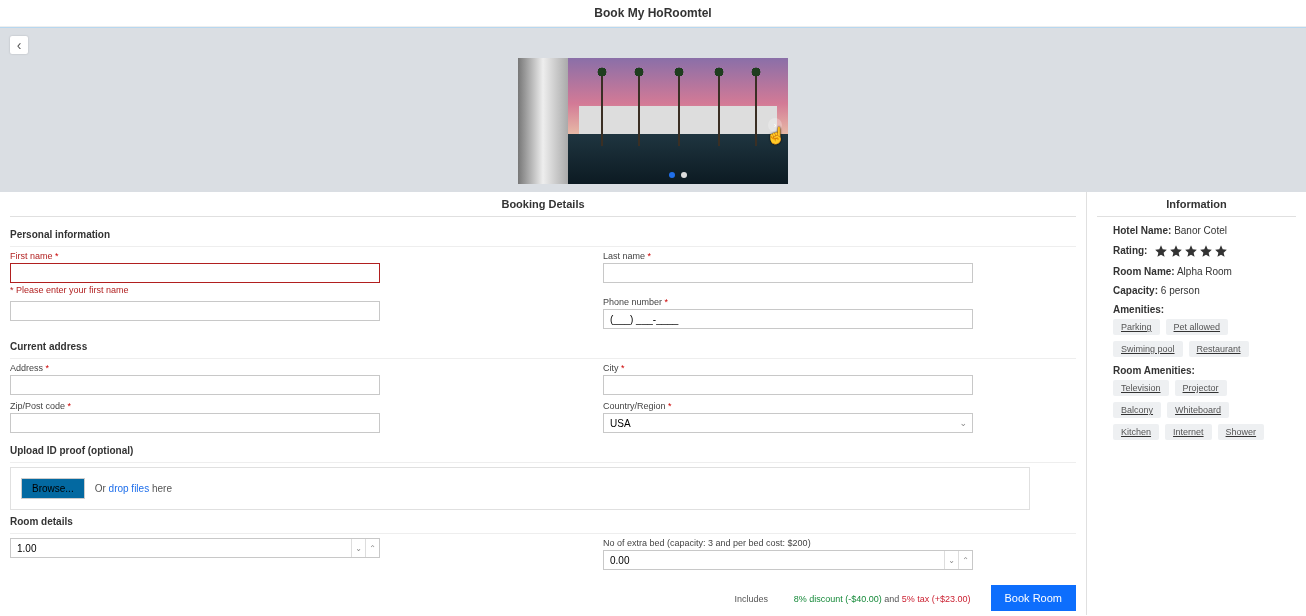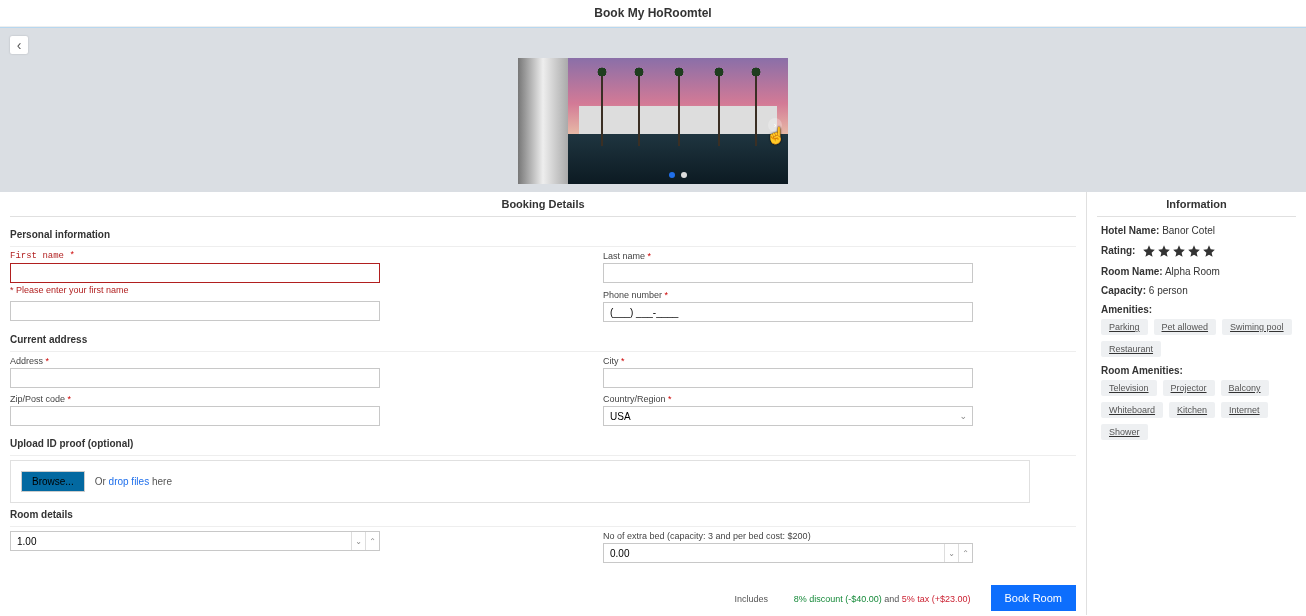--- a/index.html
+++ b/index.html
@@ -26,40 +26,40 @@
   .sect-title { text-align: center; font-weight: 700; font-size: 11px; padding: 6px 0; border-bottom: 1px solid #e0e0e0; margin-bottom: 6px; }
   .subh { font-weight: 700; font-size: 10px; margin: 6px 0 4px; }
   hr.thin { border:none; border-top:1px solid #eee; margin:2px 0 4px;}
   .row2 { display: flex; gap: 120px; }
   .col { flex: 1; min-width: 0; }
   .fld { margin-bottom: 6px; }
   .lbl { font-size: 9px; color: #444; display: block; margin-bottom: 2px; }
   .req { color: #c00; }
   .inp, .sel, .num { width: 370px; height: 20px; border: 1px solid #c8c8c8; background: #fff; font-size: 10px; padding: 0 6px; }
   .inp.err { border-color: #b11f1f; color:#b11f1f; }
-  .lbl.err { color: #b11f1f; font-family: Liberation Mono, monospace; }
+  .lbl.err { color: #b11f1f; }
   .errmsg { color: #b11f1f; font-size: 9px; margin-top: 2px; }
   .sel-wrap { position: relative; width: 370px; }
   .sel-wrap .caret { position:absolute; right:6px; top:50%; transform:translateY(-50%); color:#888; font-size:9px; pointer-events:none;}
   .num-wrap { position: relative; width: 370px; }
   .num-wrap .stepper { position:absolute; right:1px; top:1px; bottom:1px; width:28px; display:flex; }
   .num-wrap .sbtn { flex:1; display:flex;align-items:center;justify-content:center; border-left:1px solid #ddd; color:#888; font-size:8px; cursor:pointer;}
   .dropzone { border: 1px solid #e0e0e0; padding: 10px; display:flex; align-items:center; gap:10px; width: 1020px; }
   .browse-btn { background:#0369a1; border:1px solid #ccc; padding:4px 10px; font-size:10px; cursor:pointer;}
   .droptxt { font-size:10px; color:#555;}
   .droptxt .link { color:#1f6feb;}
   .totals { margin-top:auto; padding: 6px 0 4px; text-align:right; display:flex; justify-content:flex-end; align-items:center; gap:20px; }
   .price-block { text-align:right; }
   .old-price { text-decoration: line-through; color:#777; font-size:10px; margin-right:4px;}
   .new-price { font-size:16px; font-weight:700;}
   .price-note { font-size:9px; color:#555; margin-top:2px;}
   .price-note .g { color:#168a3a;padding-left:23px;}
   .price-note .r { color:#c23;}
   .book-btn { background:#0d6efd; color:#fff; border:none; padding:7px 14px; font-size:11px; cursor:pointer;}
-  .info-row { font-size:10px; margin: 8px 4px; }
+  .info-row { font-size:10px; margin: 8px 16px; }
   .info-row b { font-weight:700;}
   .stars { display:inline-flex; gap:1px; vertical-align:middle; margin-left:4px;}
   .star { width:14px; height:14px; }
   .tags { display:flex; flex-wrap:wrap; gap:6px; margin-top:4px;text-decoration:underline;}
   .tag { background:#eef0f2; color:#555; font-size:9px; padding:3px 8px; border-radius:2px;}
   .arrow-l::before { content:'‹'; font-size:14px; color:#555; line-height:1;}
 </style>
 </head>
 <body>
 
@@ -105,21 +105,21 @@
         </div>
         <div class="fld">
           <input class="inp" style="">
         </div>
       </div>
       <div class="col">
         <div class="fld">
           <label class="lbl"><span>Last name</span> <span class="req">*</span></label>
           <input class="inp" style="">
         </div>
-        <div class="fld" style="margin-top:7px;">
+        <div class="fld" style="margin-top:14px;">
           <label class="lbl"><span>Phone number</span> <span class="req">*</span></label>
           <input class="inp" value="(___) ___-____" style="">
         </div>
       </div>
     </div>
 
     <div class="subh">Current address</div>
     <hr class="thin">
     <div class="row2">
       <div class="col">

